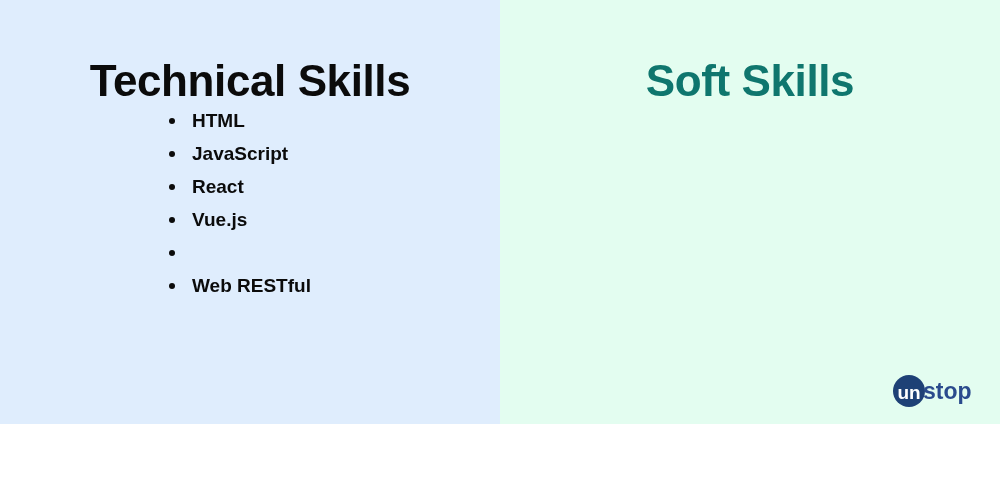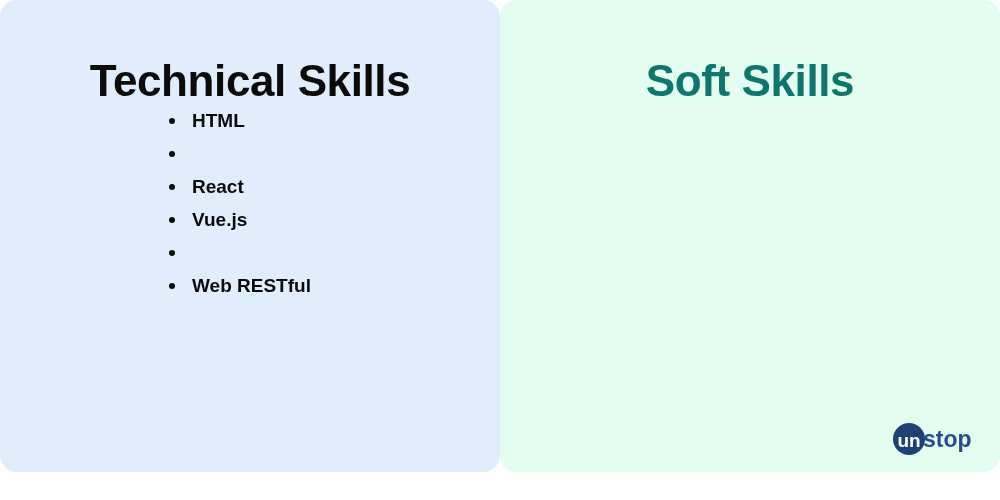--- a/index.html
+++ b/index.html
@@ -17,24 +17,23 @@
   .board {
     position: relative;
     width: 1000px;
     height: 500px;
     display: flex;
     flex-direction: row;
   }
 
   .panel {
     width: 500px;
-    height: 472px;
+    height: 424px;
     position: relative;
     box-sizing: border-box;
-    border-radius: 17px;
   }
 
   .panel-technical { background: #dfedfd; }
   .panel-soft      { background: #e3fdf0; }
 
   .panel-heading {
     position: absolute;
     top: 26px;
     left: 0;
     width: 100%;
@@ -93,20 +92,21 @@
 
   <section class="panel panel-technical" style="background: rgb(223, 237, 253);">
     <h1 class="panel-heading" style="color: rgb(11, 11, 11);">Technical Skills</h1>
     <ul class="skill-list list-technical">
       <li class="skill-item" style="color: rgb(11, 11, 11);">
         <span class="bullet-dot" style="background: rgb(11, 11, 11);"></span>
         <span>HTML</span>
       </li>
       <li class="skill-item" style="color: rgb(11, 11, 11);">
         <span class="bullet-dot" style="background: rgb(11, 11, 11);"></span>
+        <span>JavaScript</span>
       </li>
       <li class="skill-item" style="color: rgb(11, 11, 11);">
         <span class="bullet-dot" style="background: rgb(11, 11, 11);"></span>
         <span>React</span>
       </li>
       <li class="skill-item" style="color: rgb(11, 11, 11);">
         <span class="bullet-dot" style="background: rgb(11, 11, 11);"></span>
         <span>Vue.js</span>
       </li>
       <li class="skill-item" style="color: rgb(11, 11, 11);">

